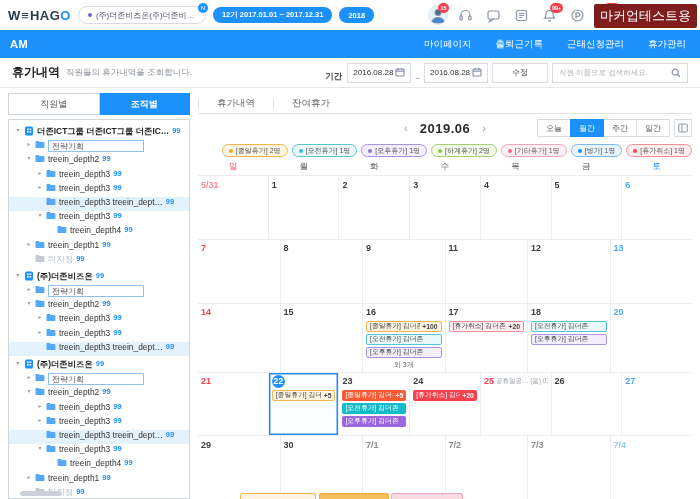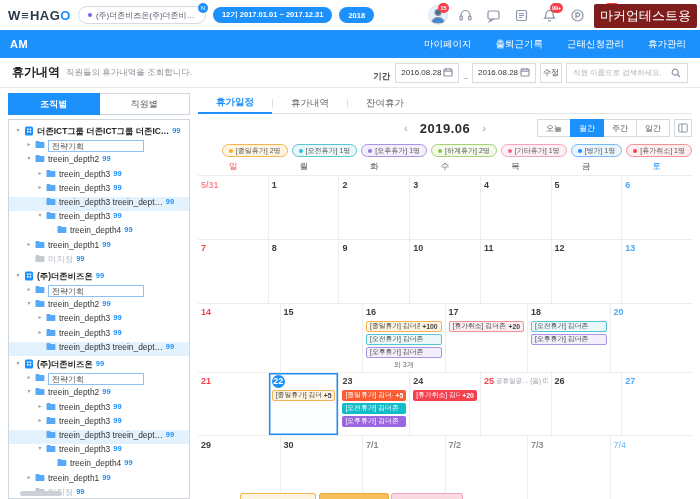--- a/index.html
+++ b/index.html
@@ -32,22 +32,22 @@
   .nav-menu .nav-item { cursor:pointer; }
 
   
   .titlebar { height:30px; display:flex; align-items:center; padding:0 12px; border-bottom:1px solid #e8e8e8; gap:6px; }
   .page-title { font-size:12px; font-weight:bold; color:#222; }
   .page-subtitle { font-size:8.5px; color:#8b939b; }
   .filters { margin-left:auto; display:flex; align-items:flex-end; gap:4px; }
   .filters .flabel { font-size:8.5px; color:#444; font-weight:bold; margin-right:1px; }
   .date-field { border:1px solid #d9dde2; height:20px; width:64px; display:flex; align-items:center; justify-content:space-between; padding:0 5px; font-size:8px; color:#333; background:#fff; }
   .tilde { font-size:8px; color:#777; }
-  .btn-plain { border:1px solid #d9dde2; background:#fff; height:20px; padding:0 2px; font-size:8px; color:#444; display:flex; align-items:center; }
-  .search-field { border:1px solid #d9dde2; height:20px; width:122px; display:flex; align-items:center; justify-content:space-between; padding:0 6px; background:#fff; }
+  .btn-plain { border:1px solid #d9dde2; background:#fff; height:20px; padding:0 19px; font-size:8px; color:#444; display:flex; align-items:center; }
+  .search-field { border:1px solid #d9dde2; height:20px; width:136px; display:flex; align-items:center; justify-content:space-between; padding:0 6px; background:#fff; }
   .search-field .ph { font-size:7.5px; color:#aeb4bb; white-space:nowrap; overflow:hidden; }
   .mini-ico svg { stroke:#8a94a6; fill:none; stroke-width:1.2; }
 
   
   .main { display:flex; padding:5px 8px 0 8px; gap:8px; height:411px; }
 
   
   .sidebar { width:182px; flex:none; display:flex; flex-direction:column; position:relative; }
   .side-tabs { display:flex; height:22px; }
   .side-tab { flex:1; display:flex; align-items:center; justify-content:center; font-size:9px; color:#555; border:1px solid #cfd6dd; background:#fff; cursor:pointer; }
@@ -224,22 +224,22 @@
               <path d="M6.5 6.5L9 9"></path>
             </svg></span>
       </div>
     </div>
   </div>
 
   <div class="main">
 
     <div class="sidebar">
       <div class="side-tabs" id="side-tabs">
+          <div class="side-tab">직원별</div>
           <div class="side-tab active">조직별</div>
-          <div class="side-tab">직원별</div>
         </div>
       <div class="tree-panel" id="tree">
           <div class="tree-row root" style="padding-left: 6px;">
             <span class="arrow">▾</span>
             <span class="ticon" style="display: flex;">
               <svg width="10" height="10" viewBox="0 0 10 10">
                 <rect x="1" y="0.5" width="8" height="9" rx="1.5" fill="#1C90FB"></rect>
                 <rect x="3" y="2.5" width="1.6" height="1.6" fill="#fff"></rect>
                 <rect x="5.6" y="2.5" width="1.6" height="1.6" fill="#fff"></rect>
                 <rect x="3" y="5" width="1.6" height="1.6" fill="#fff"></rect>
@@ -503,21 +503,20 @@
             </span>
             <span class="t-label">미지정</span>
             <span class="t-badge">99</span>
           </div>
         </div>
       <div class="h-scrollbar"></div>
     </div>
 
     <div class="content">
       <div class="content-tabs" id="content-tabs">
-          <div class="ctab active">휴가일정</div>
           <div class="ctab-sep"></div>
           <div class="ctab">휴가내역</div>
           <div class="ctab-sep"></div>
           <div class="ctab">잔여휴가</div>
         </div>
 
       <div class="cal-header">
         <span class="cal-arrow">‹</span>
         <span class="cal-title">2019.06</span>
         <span class="cal-arrow">›</span>
@@ -623,25 +622,20 @@
                 <span class="date-num">8</span>
               </div>
             </div>
             <div class="cell">
               <div class="date-line">
                 <span class="date-num">9</span>
               </div>
             </div>
             <div class="cell">
               <div class="date-line">
-                <span class="date-num">10</span>
-              </div>
-            </div>
-            <div class="cell">
-              <div class="date-line">
                 <span class="date-num">11</span>
               </div>
             </div>
             <div class="cell">
               <div class="date-line">
                 <span class="date-num">12</span>
               </div>
             </div>
             <div class="cell">
               <div class="date-line">

